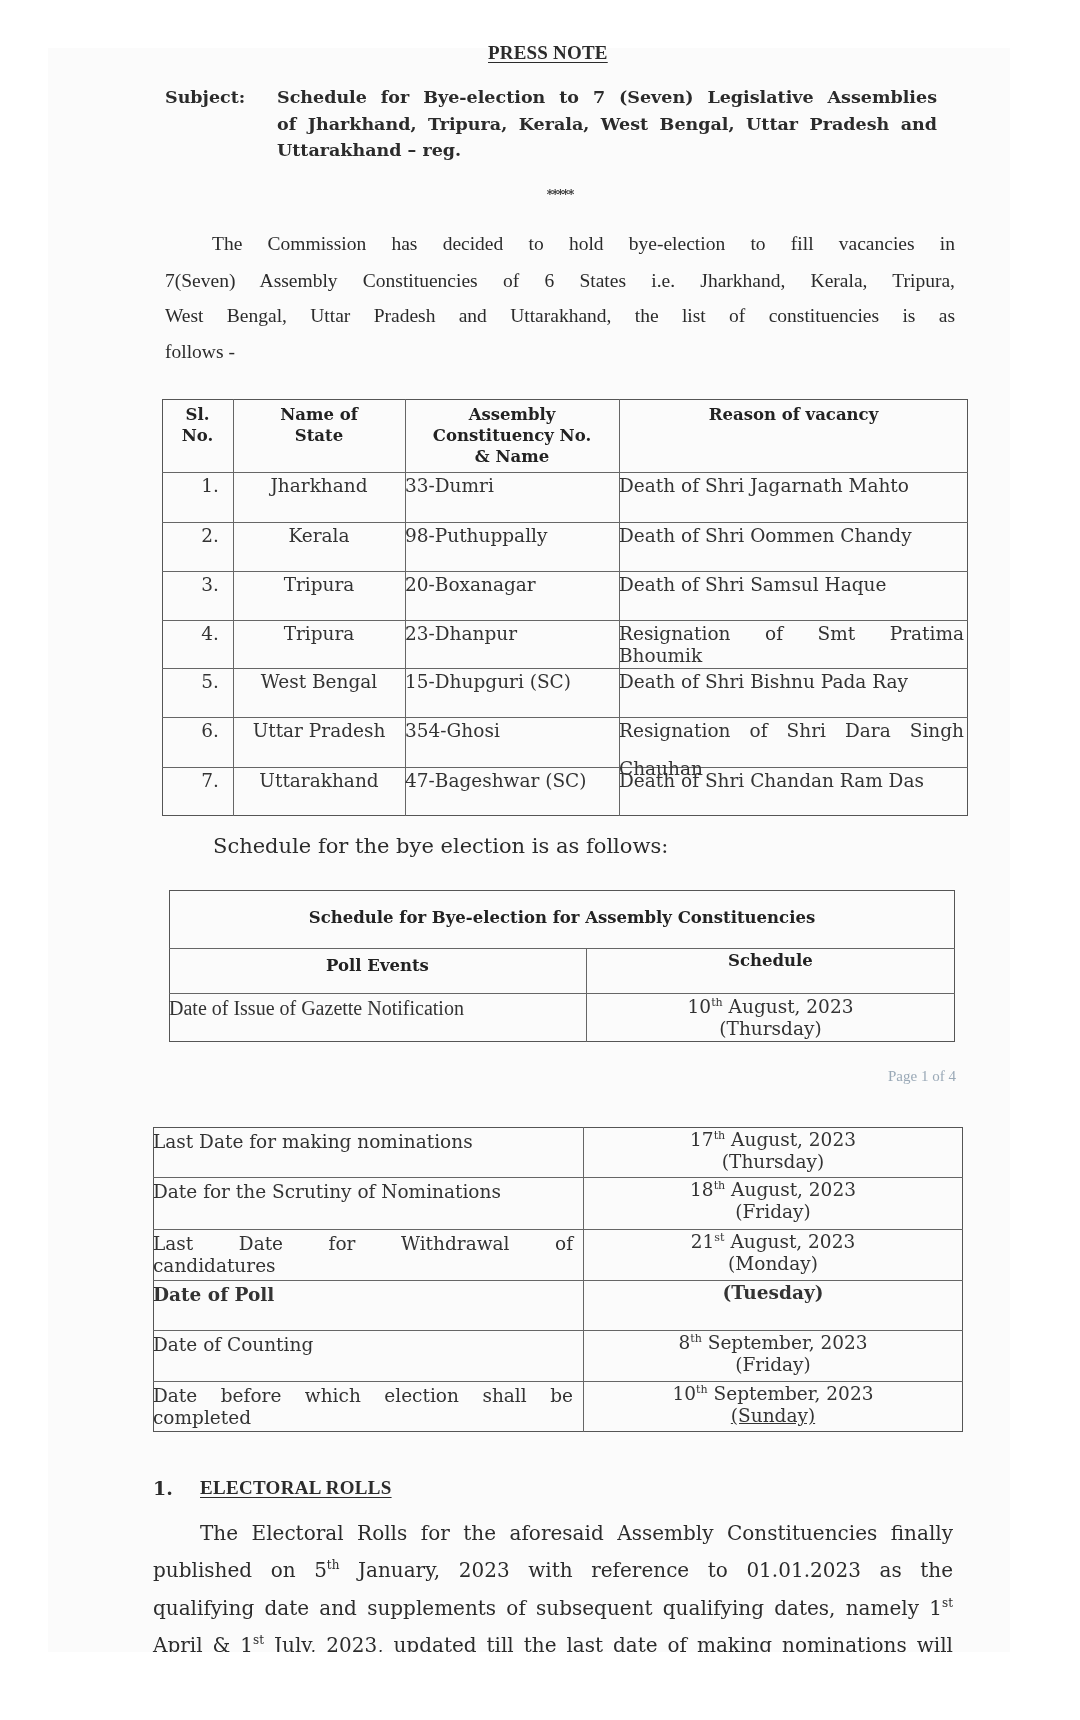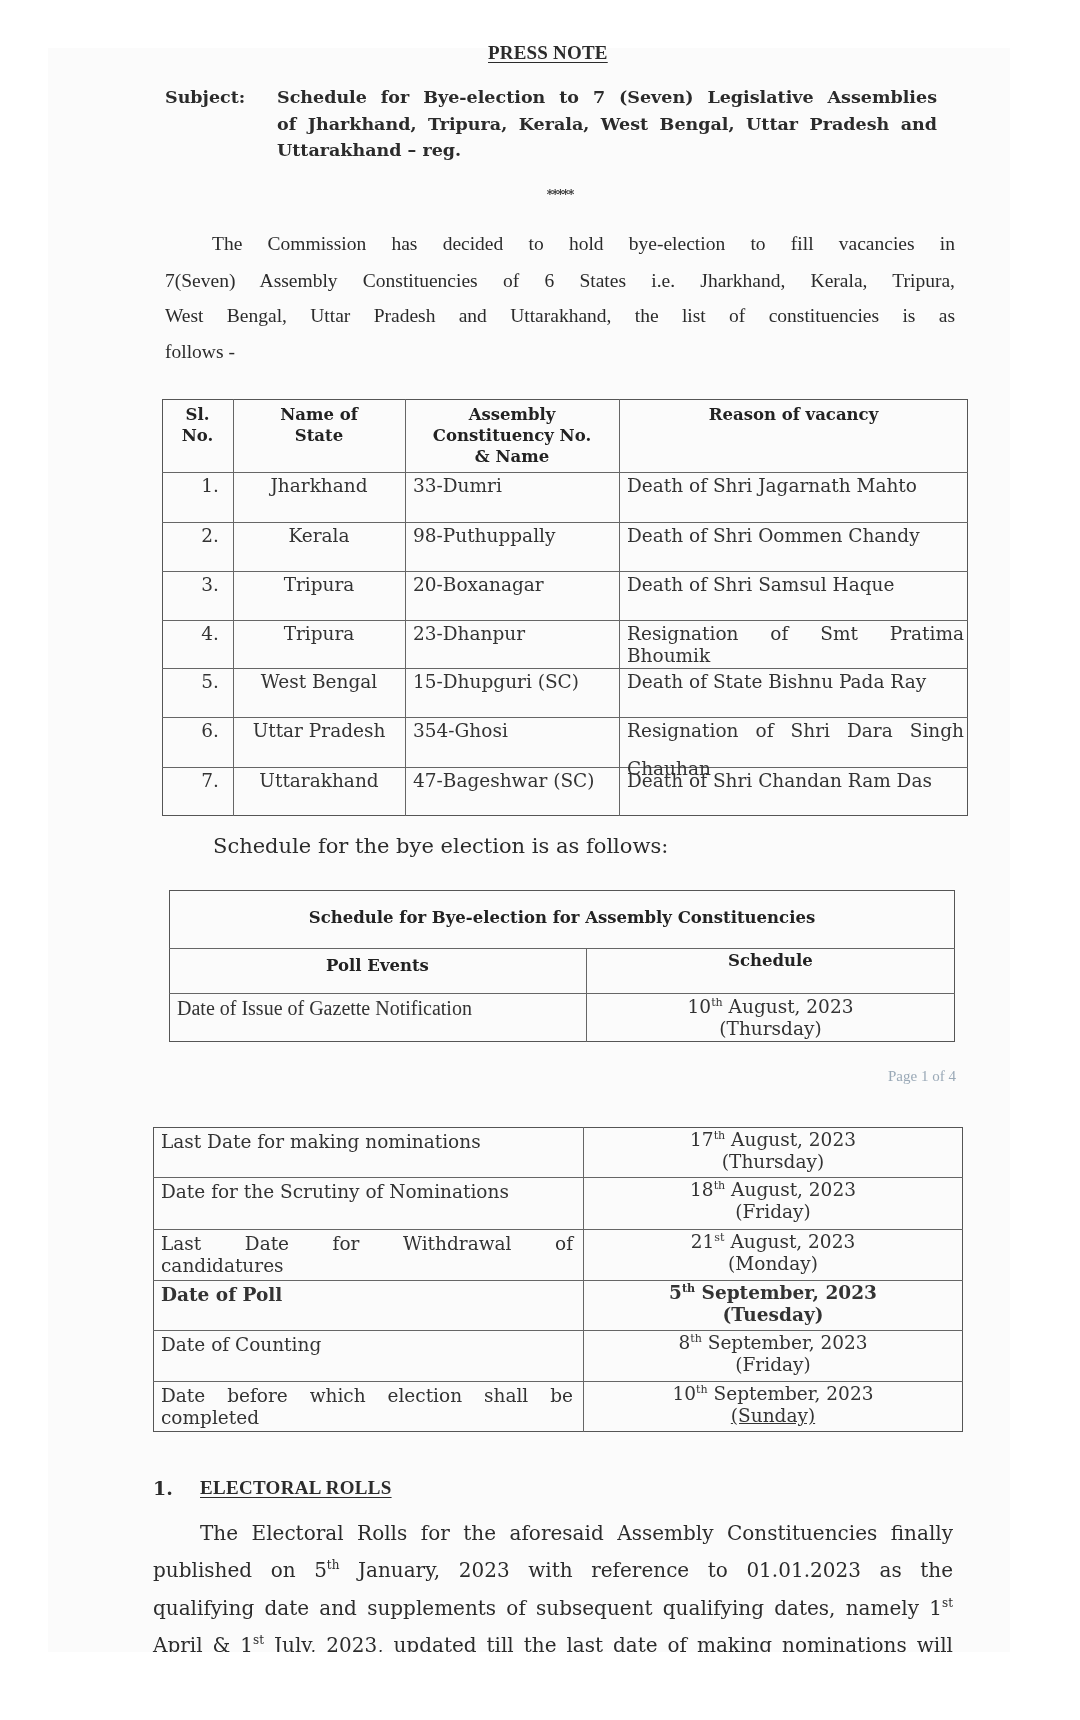--- a/index.html
+++ b/index.html
@@ -36,21 +36,21 @@
   .indent { padding-left: 47px; box-sizing: border-box; }
 
   
   .tbl { position: absolute; border: 1.5px solid #555; box-sizing: border-box; }
   .hline { position: absolute; height: 0; border-top: 1.5px solid #666; }
   .vline { position: absolute; width: 0; border-left: 1.5px solid #666; }
   .cell { position: absolute; box-sizing: border-box; font-size: 18.5px; line-height: 22px; color: #333; }
   .cell.h { font-weight: bold; font-family: "DejaVu Serif", serif; font-size: 16.5px; line-height: 21px; color: #222; text-align: center; }
   .cell.c { text-align: center; }
   .cell.r { text-align: right; padding-right: 14px; }
-  .cell.l { text-align: left; padding-left: 8px; }
+  .cell.l { text-align: left; }
   .cell.jf .first { display: block; text-align: justify; text-align-last: justify; }
   .cell .sup { font-size: 0.6em; vertical-align: super; line-height: 0; }
   .cell.bold { font-weight: bold; }
 
   .page-footer { left: 888px; top: 1068px; font-size: 15px; color: #9aa9b7; font-family: "Liberation Serif", serif; }
 
   .sec-num { left: 153px; top: 1477px; font-size: 19px; font-family: "DejaVu Serif", serif; font-weight: bold; }
   .sec-title { left: 200px; top: 1477px; font-size: 19px; font-family: "Liberation Serif", serif; font-weight: bold; text-decoration: underline; text-underline-offset: 3px; letter-spacing: 0.3px; }
   .ep { font-size: 20px; left: 153px; width: 800px; font-family: "DejaVu Serif", serif; }
   .ep .sup { font-size: 0.6em; vertical-align: super; line-height: 0; }
@@ -153,21 +153,21 @@
     <div class="cell r" style="left: 162px; top: 671px; width: 71px; font-family: &quot;DejaVu Serif&quot;, serif;">
       <span style="display: block;">5.</span>
     </div>
     <div class="cell c" style="left: 233px; top: 671px; width: 172px; font-family: &quot;DejaVu Serif&quot;, serif;">
       <span style="display: block;">West Bengal</span>
     </div>
     <div class="cell l" style="left: 405px; top: 671px; width: 214px; font-family: &quot;DejaVu Serif&quot;, serif;">
       <span style="display: block;">15-Dhupguri (SC)</span>
     </div>
     <div class="cell l" style="left: 619px; top: 671px; width: 349px; font-family: &quot;DejaVu Serif&quot;, serif;">
-      <span style="display: block;">Death of State Bishnu Pada Ray</span>
+      <span style="display: block;">Death of Shri Bishnu Pada Ray</span>
     </div>
     <div class="cell r" style="left: 162px; top: 720px; width: 71px; font-family: &quot;DejaVu Serif&quot;, serif;">
       <span style="display: block;">6.</span>
     </div>
     <div class="cell c" style="left: 233px; top: 720px; width: 172px; font-family: &quot;DejaVu Serif&quot;, serif;">
       <span style="display: block;">Uttar Pradesh</span>
     </div>
     <div class="cell l" style="left: 405px; top: 720px; width: 214px; font-family: &quot;DejaVu Serif&quot;, serif;">
       <span style="display: block;">354-Ghosi</span>
     </div>
@@ -243,21 +243,20 @@
       <span style="display: block;">candidatures</span>
     </div>
     <div class="cell c" style="left: 583px; top: 1231px; width: 380px; font-family: &quot;DejaVu Serif&quot;, serif;">
       <span style="display: block;"><span>21</span><span class="sup">st</span><span> August, 2023</span></span>
       <span style="display: block;">(Monday)</span>
     </div>
     <div class="cell l bold" style="left: 153px; top: 1284px; width: 430px; font-family: &quot;DejaVu Serif&quot;, serif; padding-right: 10px;">
       <span style="display: block;">Date of Poll</span>
     </div>
     <div class="cell c bold" style="left: 583px; top: 1282px; width: 380px; font-family: &quot;DejaVu Serif&quot;, serif;">
-      <span style="display: block;"><span>5</span><span class="sup">th</span><span> September, 2023</span></span>
       <span style="display: block;">(Tuesday)</span>
     </div>
     <div class="cell l" style="left: 153px; top: 1334px; width: 430px; font-family: &quot;DejaVu Serif&quot;, serif; padding-right: 10px;">
       <span style="display: block;">Date of Counting</span>
     </div>
     <div class="cell c" style="left: 583px; top: 1332px; width: 380px; font-family: &quot;DejaVu Serif&quot;, serif;">
       <span style="display: block;"><span>8</span><span class="sup">th</span><span> September, 2023</span></span>
       <span style="display: block;">(Friday)</span>
     </div>
     <div class="cell l jf" style="left: 153px; top: 1385px; width: 430px; font-family: &quot;DejaVu Serif&quot;, serif; padding-right: 10px;">

